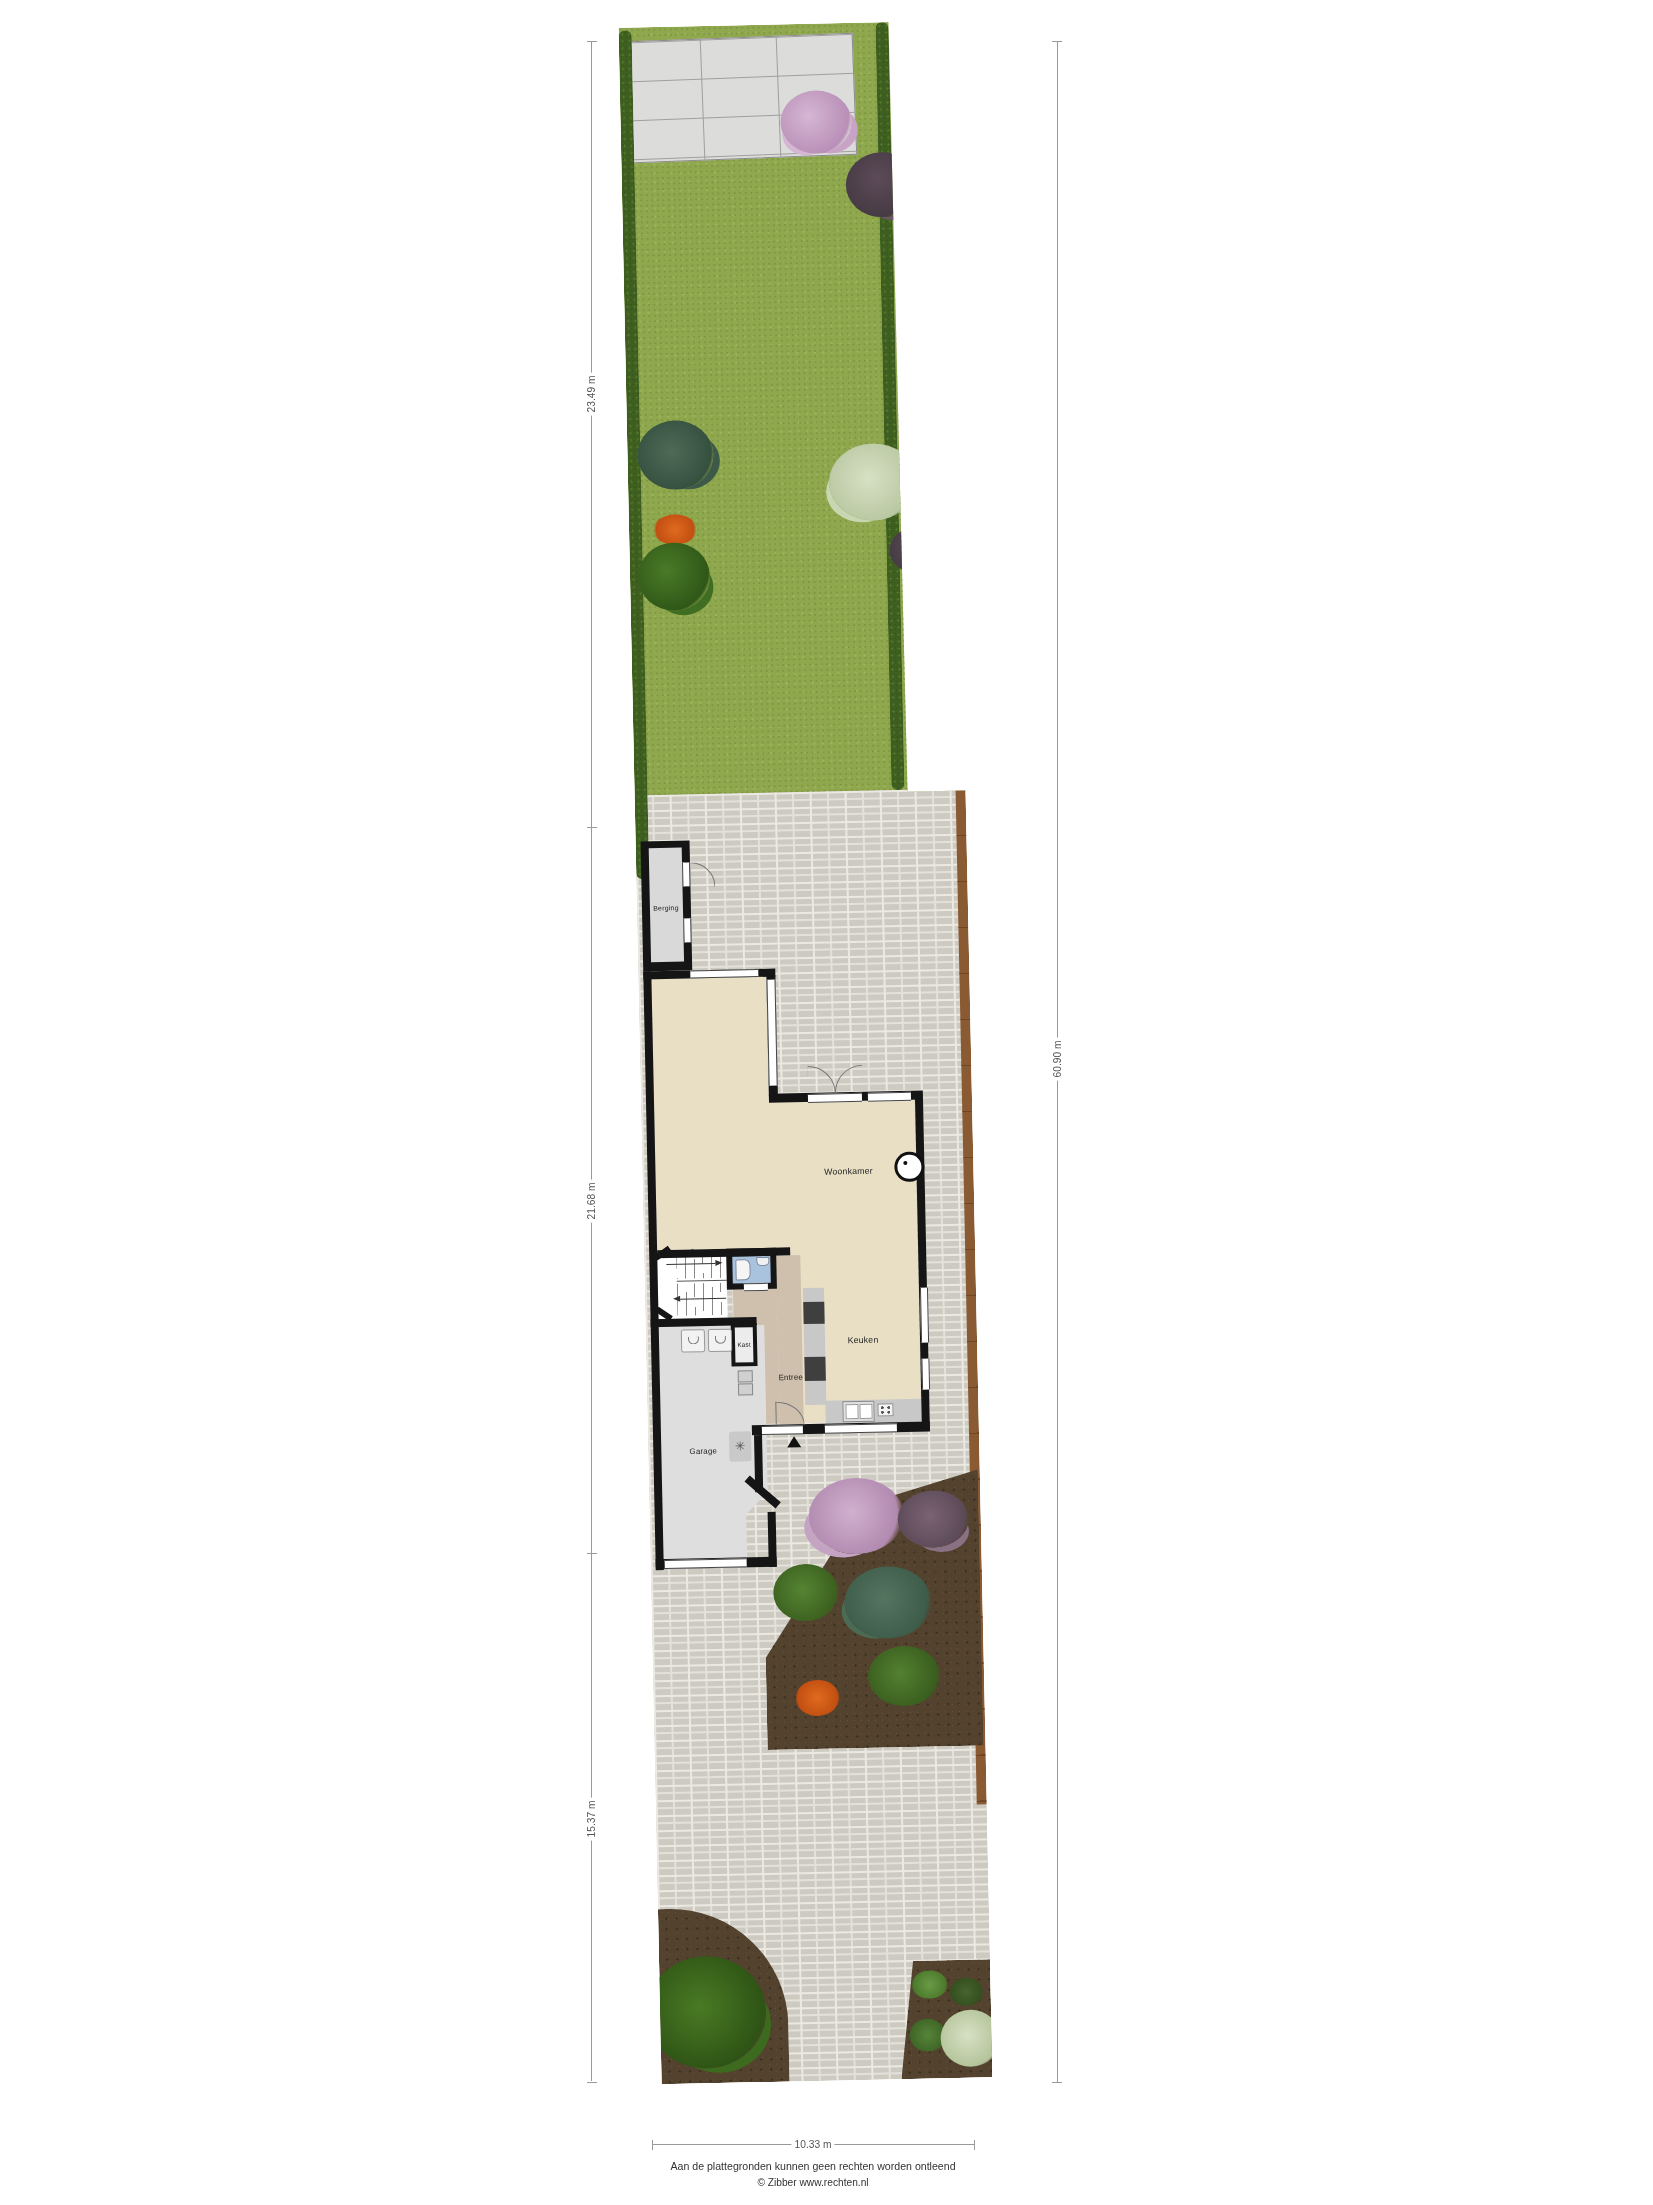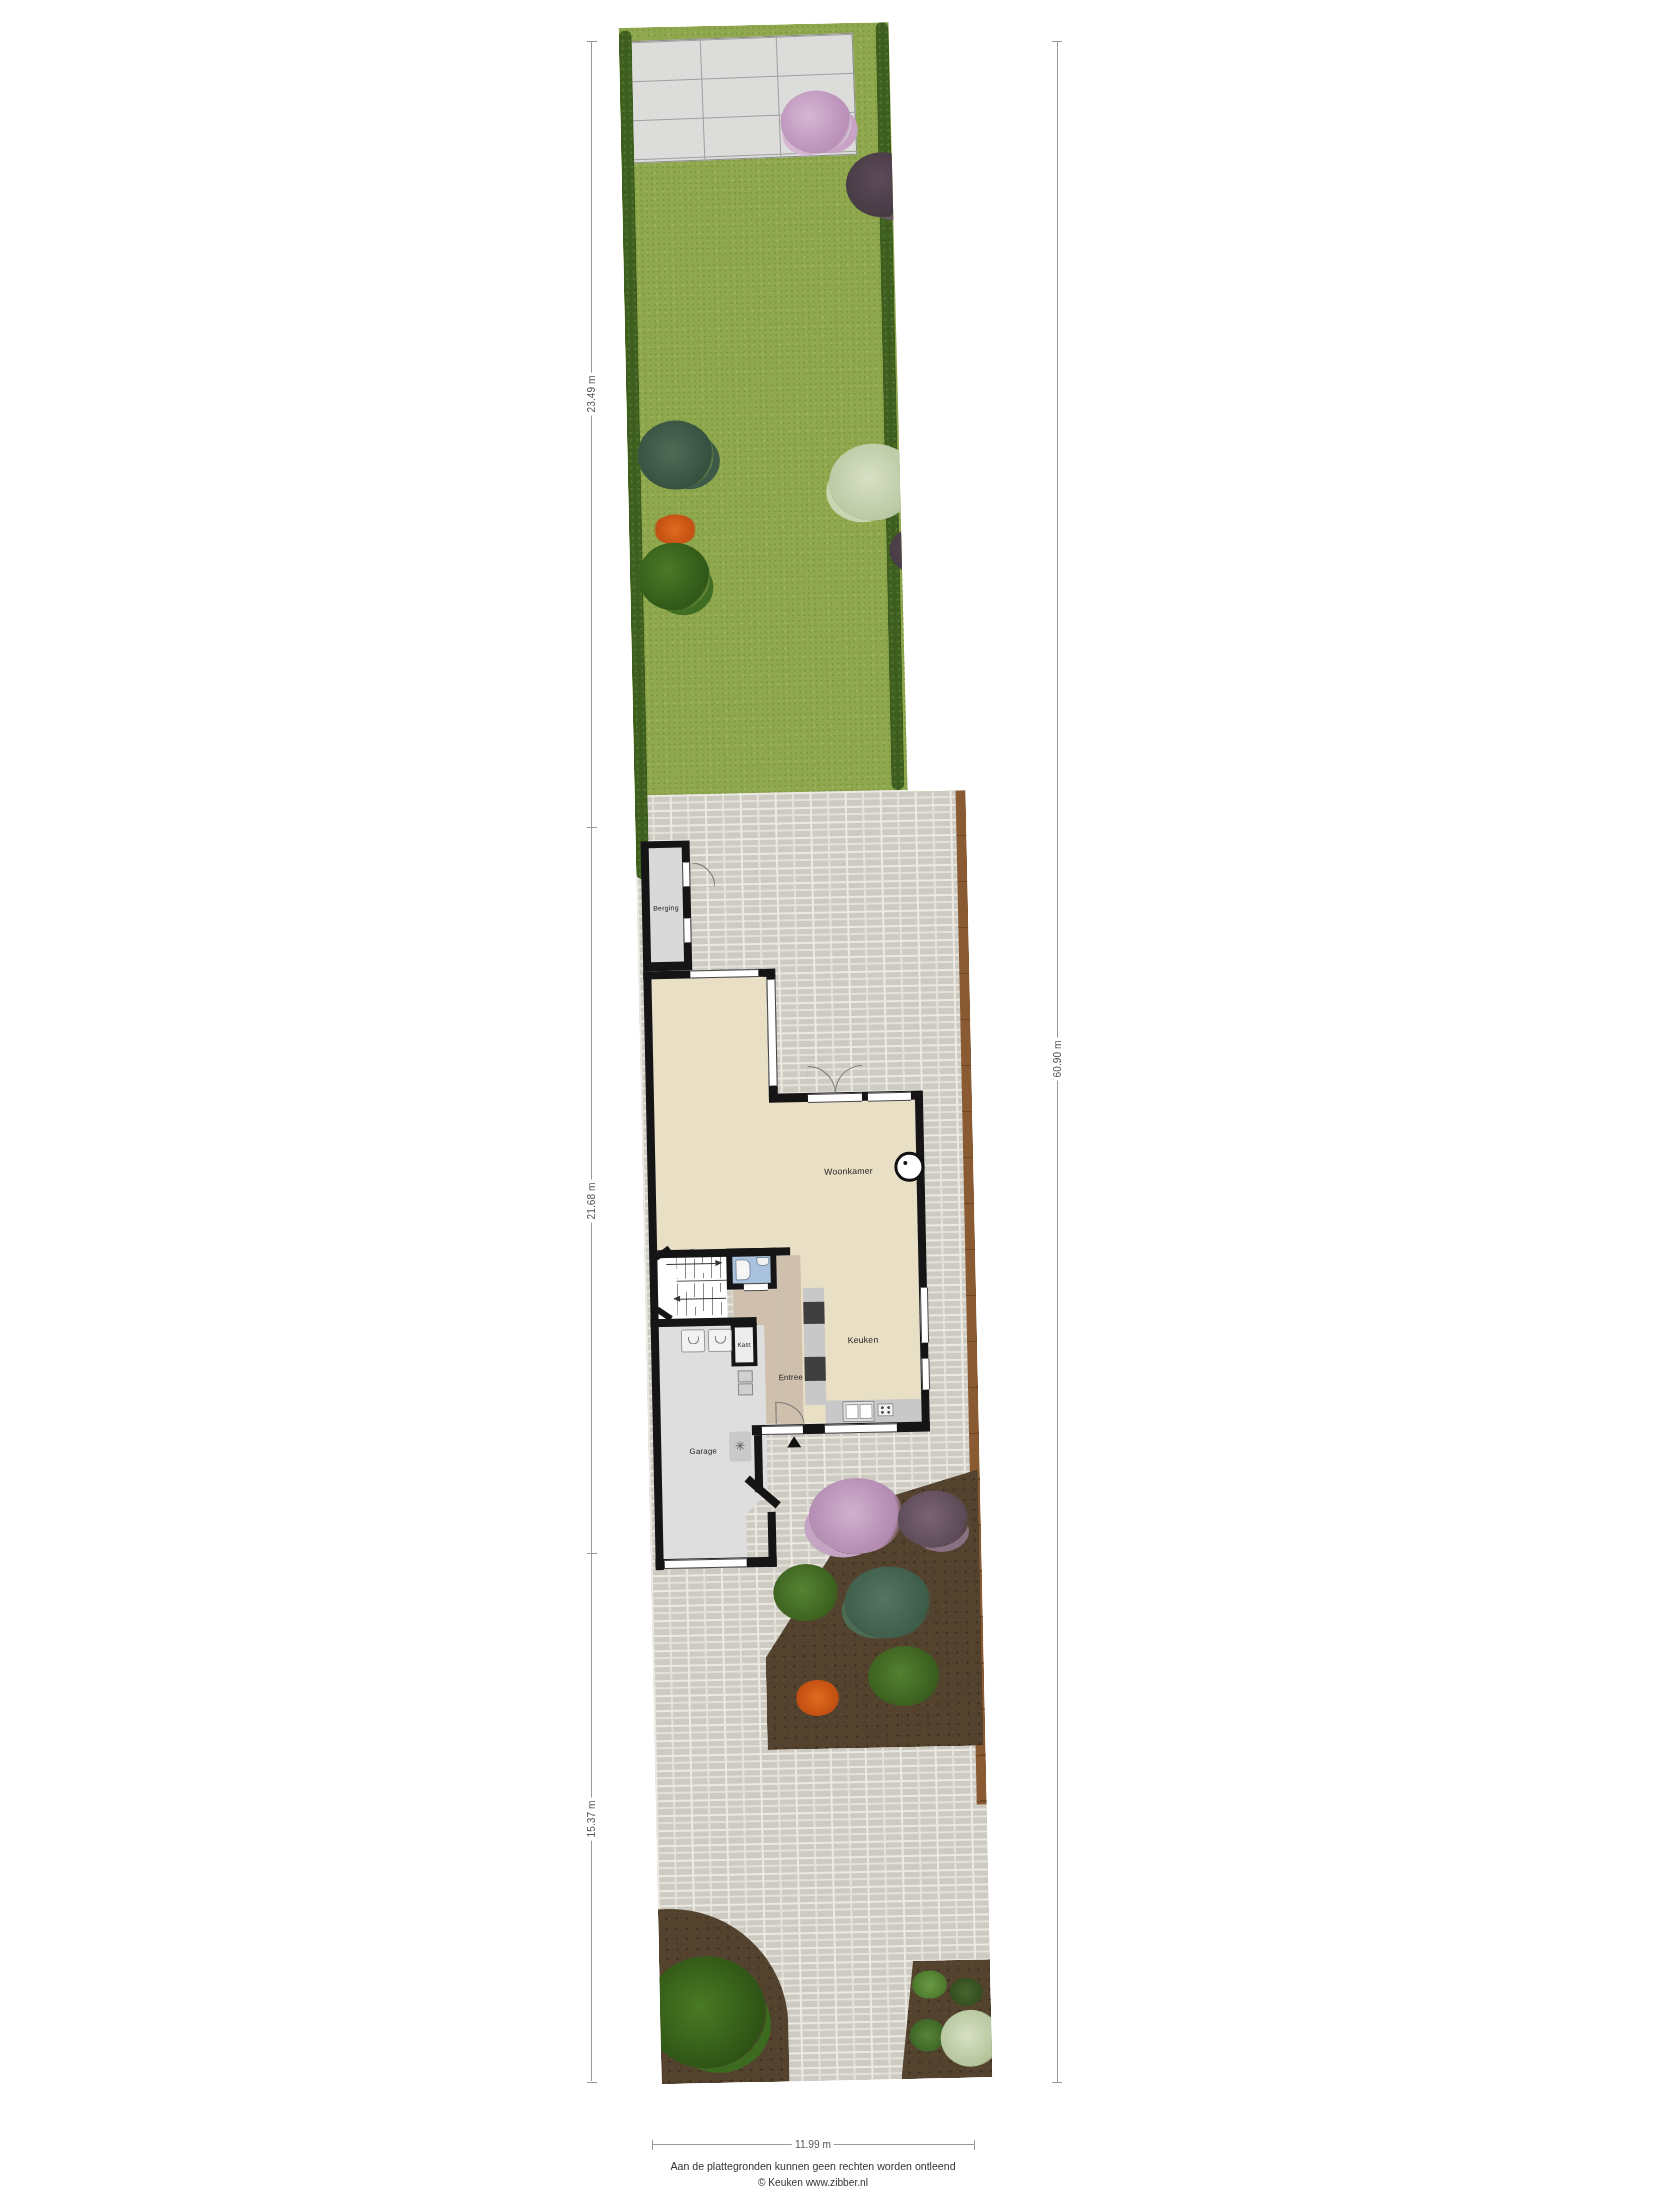--- a/index.html
+++ b/index.html
@@ -225,19 +225,19 @@
 <div class="dimlab vert" style="left:591px;top:1819px;">15.37 m</div>
 
 <div class="dline" style="left:1057px;top:41px;width:0.8px;height:2041px;"></div>
 <div class="tickh" style="left:1052px;top:41px;"></div>
 <div class="tickh" style="left:1052px;top:2082px;"></div>
 <div class="dimlab vert" style="left:1057px;top:1059px;">60.90 m</div>
 
 <div class="dline" style="left:652px;top:2144px;width:322px;height:0.8px;"></div>
 <div class="tickv" style="left:652px;top:2140px;"></div>
 <div class="tickv" style="left:974px;top:2140px;"></div>
-<div class="dimlab" style="left:813px;top:2144px;">11.99 m</div>
+<div class="dimlab" style="left:813px;top:2144px;">10.33 m</div>
 
 <div class="footer">
   <div>Aan de plattegronden kunnen geen rechten worden ontleend</div>
-  <div class="c">© Keuken www.zibber.nl</div>
+  <div class="c">© Zibber www.rechten.nl</div>
 </div>
 
 
 </body></html>

